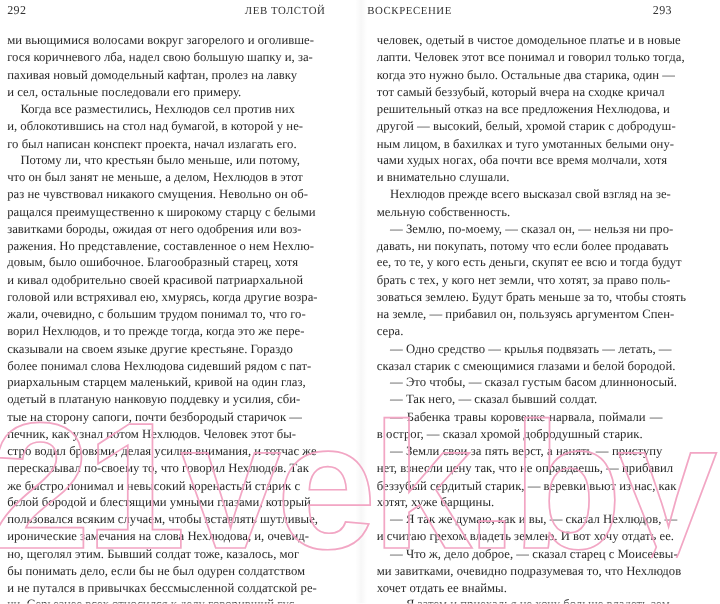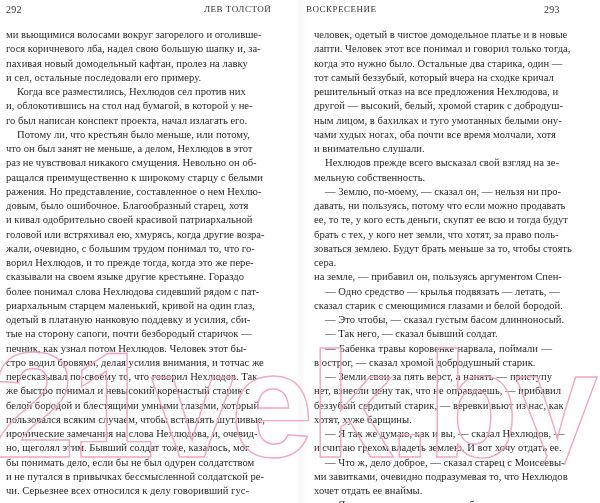--- a/index.html
+++ b/index.html
@@ -47,20 +47,21 @@
       <span class="line">гося коричневого лба, надел свою большую шапку и, за-</span>
       <span class="line">пахивая новый домодельный кафтан, пролез на лавку</span>
       <span class="line last">и сел, остальные последовали его примеру.</span>
       <span class="line indent">Когда все разместились, Нехлюдов сел против них</span>
       <span class="line">и, облокотившись на стол над бумагой, в которой у не-</span>
       <span class="line last">го был написан конспект проекта, начал излагать его.</span>
       <span class="line indent">Потому ли, что крестьян было меньше, или потому,</span>
       <span class="line">что он был занят не меньше, а делом, Нехлюдов в этот</span>
       <span class="line">раз не чувствовал никакого смущения. Невольно он об-</span>
       <span class="line">ращался преимущественно к широкому старцу с белыми</span>
+      <span class="line">завитками бороды, ожидая от него одобрения или воз-</span>
       <span class="line">ражения. Но представление, составленное о нем Нехлю-</span>
       <span class="line">довым, было ошибочное. Благообразный старец, хотя</span>
       <span class="line">и кивал одобрительно своей красивой патриархальной</span>
       <span class="line">головой или встряхивал ею, хмурясь, когда другие возра-</span>
       <span class="line">жали, очевидно, с большим трудом понимал то, что го-</span>
       <span class="line">ворил Нехлюдов, и то прежде тогда, когда это же пере-</span>
       <span class="line">сказывали на своем языке другие крестьяне. Гораздо</span>
       <span class="line">более понимал слова Нехлюдова сидевший рядом с пат-</span>
       <span class="line">риархальным старцем маленький, кривой на один глаз,</span>
       <span class="line">одетый в платаную нанковую поддевку и усилия, сби-</span>
@@ -91,26 +92,26 @@
       <span class="line">когда это нужно было. Остальные два старика, один —</span>
       <span class="line">тот самый беззубый, который вчера на сходке кричал</span>
       <span class="line">решительный отказ на все предложения Нехлюдова, и</span>
       <span class="line">другой — высокий, белый, хромой старик с добродуш-</span>
       <span class="line">ным лицом, в бахилках и туго умотанных белыми ону-</span>
       <span class="line">чами худых ногах, оба почти все время молчали, хотя</span>
       <span class="line last">и внимательно слушали.</span>
       <span class="line indent">Нехлюдов прежде всего высказал свой взгляд на зе-</span>
       <span class="line last">мельную собственность.</span>
       <span class="line indent">— Землю, по-моему, — сказал он, — нельзя ни про-</span>
-      <span class="line">давать, ни пользуясь, потому что если можно продавать</span>
+      <span class="line">давать, ни покупать, потому что если более продавать</span>
       <span class="line">ее, то те, у кого есть деньги, скупят ее всю и тогда будут</span>
       <span class="line">брать с тех, у кого нет земли, что хотят, за право поль-</span>
       <span class="line">зоваться землею. Будут брать меньше за то, чтобы стоять</span>
+      <span class="line">на земле, — прибавил он, пользуясь аргументом Спен-</span>
       <span class="line last">сера.</span>
-      <span class="line">на земле, — прибавил он, пользуясь аргументом Спен-</span>
       <span class="line indent">— Одно средство — крылья подвязать — летать, —</span>
       <span class="line last">сказал старик с смеющимися глазами и белой бородой.</span>
       <span class="line indent last">— Это чтобы, — сказал густым басом длинноносый.</span>
       <span class="line indent last">— Так него, — сказал бывший солдат.</span>
       <span class="line indent">— Бабенка травы коровенке нарвала, поймали —</span>
       <span class="line last">в острог, — сказал хромой добродушный старик.</span>
       <span class="line indent">— Земли свои за пять верст, а нанять — приступу</span>
       <span class="line">нет, взнесли цену так, что не оправдаешь, — прибавил</span>
       <span class="line">беззубый сердитый старик, — веревки вьют из нас, как</span>
       <span class="line last">хотят, хуже барщины.</span>

